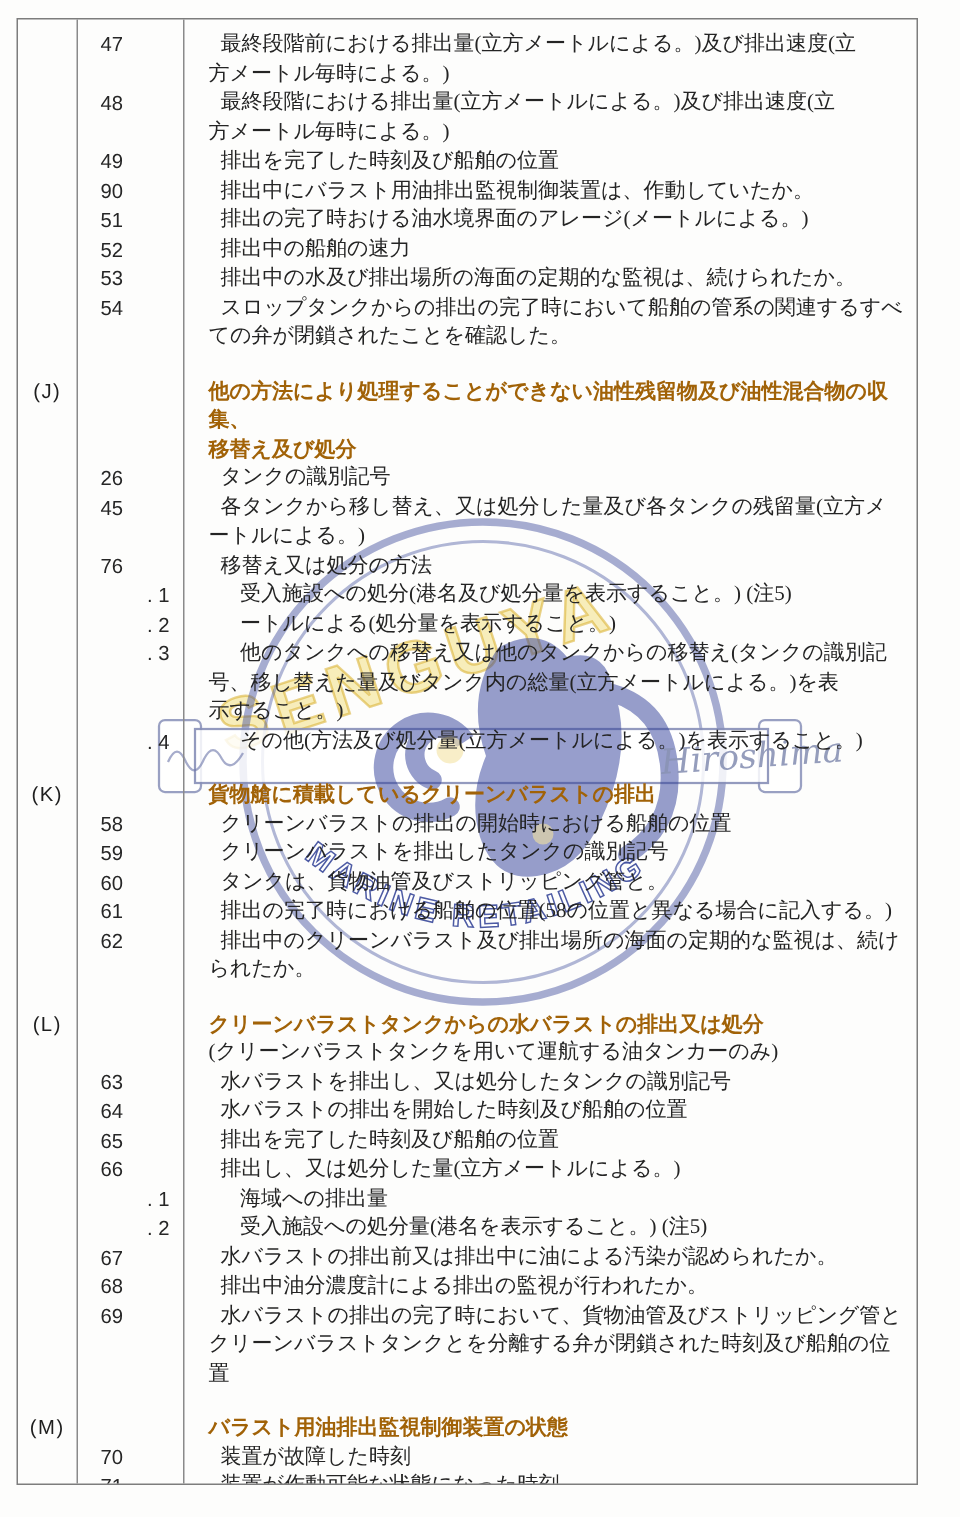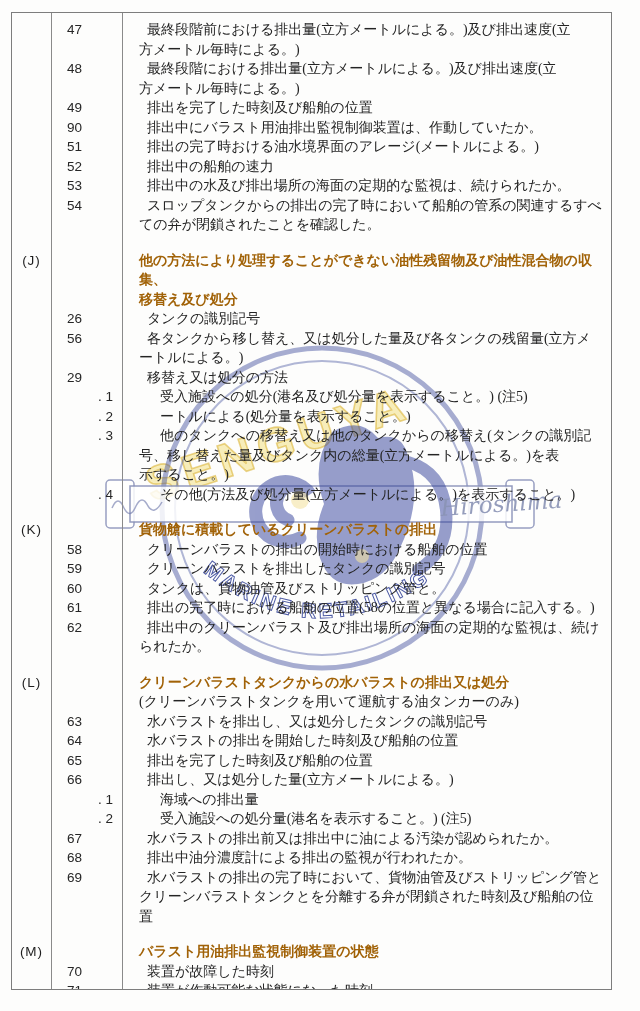--- a/index.html
+++ b/index.html
@@ -141,26 +141,26 @@
   <div class="row-c">
     <div class="cell num"></div>
     <div class="cell text header">他の方法により処理することができない油性残留物及び油性混合物の収集、
 移替え及び処分</div>
   </div>
           <div class="row-c">
     <div class="cell num">26</div>
     <div class="cell text item">タンクの識別記号</div>
   </div>
           <div class="row-c">
-    <div class="cell num">56</div>
+    <div class="cell num">45</div>
     <div class="cell text item">各タンクから移し替え、又は処分した量及び各タンクの残留量(立方メ
 ートルによる。)</div>
   </div>
           <div class="row-c">
-    <div class="cell num">29</div>
+    <div class="cell num">76</div>
     <div class="cell text item">移替え又は処分の方法</div>
   </div>
           <div class="row-c">
     <div class="cell num subnum">. 1</div>
     <div class="cell text sub">受入施設への処分(港名及び処分量を表示すること。) (注5)</div>
   </div>
           <div class="row-c">
     <div class="cell num subnum">. 2</div>
     <div class="cell text sub">ートルによる(処分量を表示すること。)</div>
   </div>

